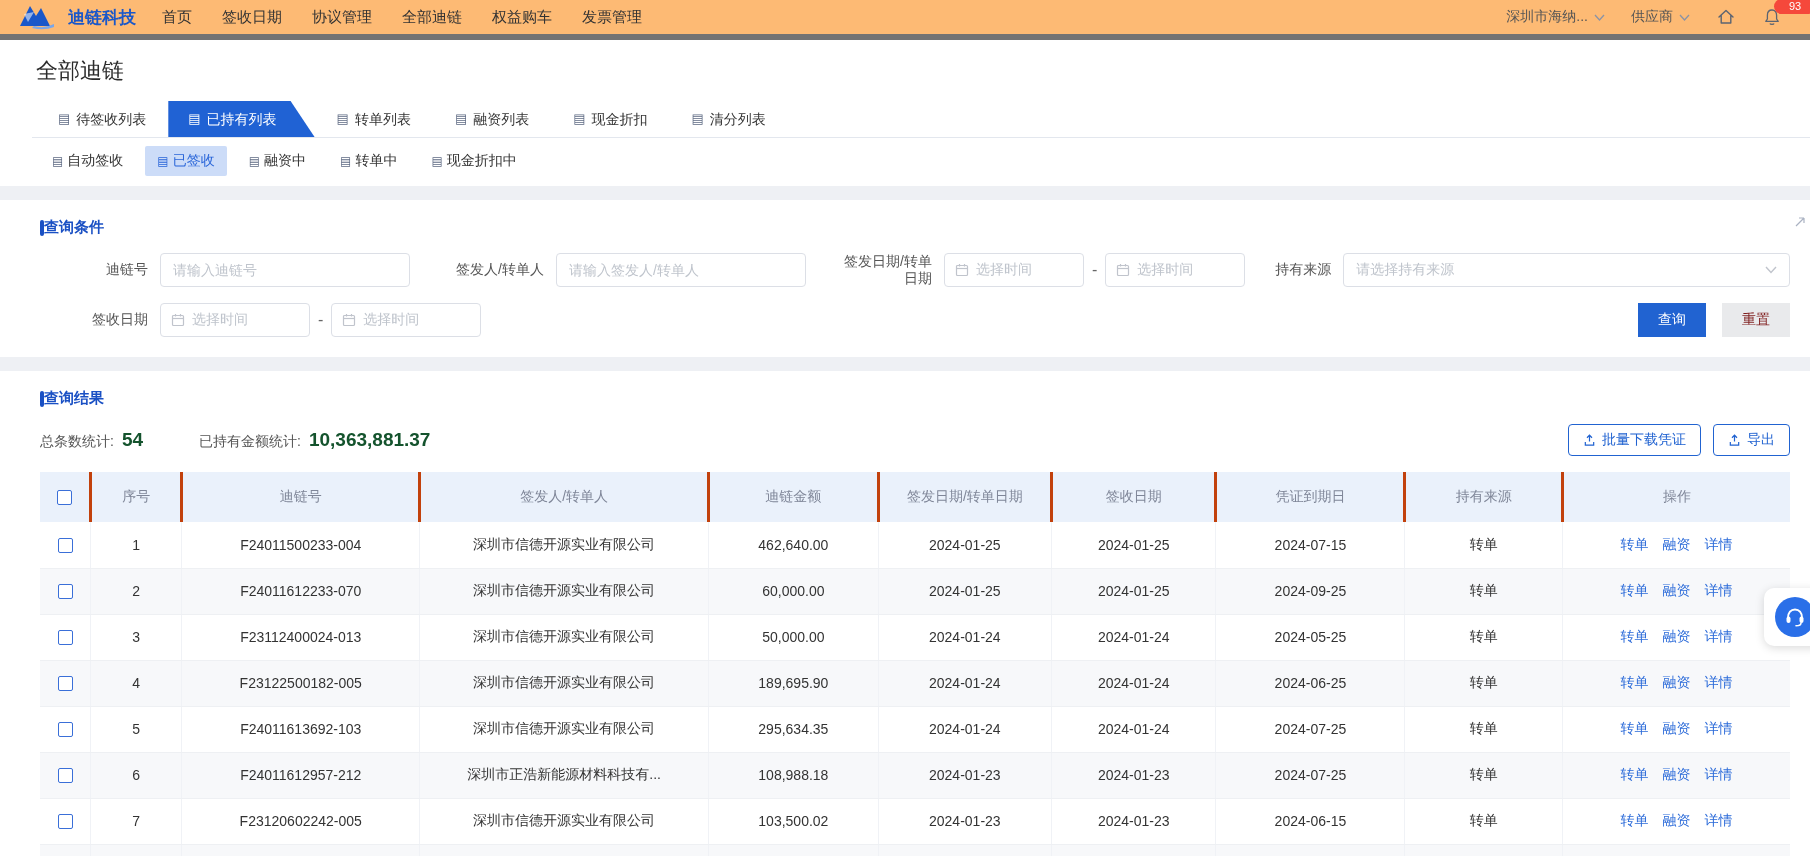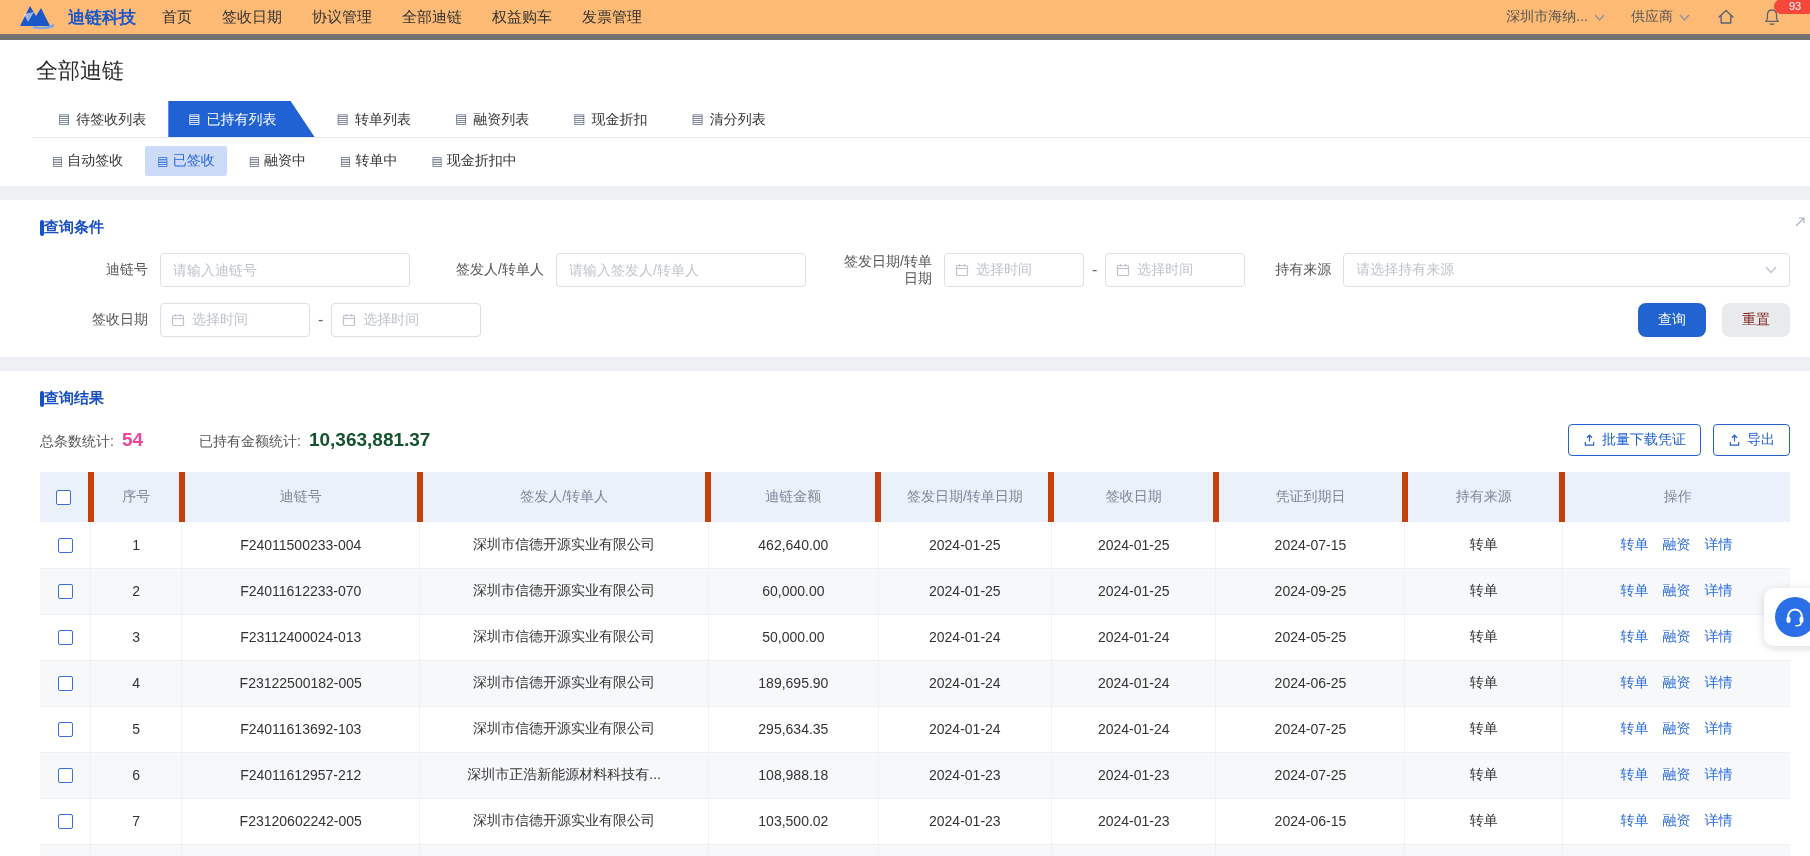--- a/index.html
+++ b/index.html
@@ -61,40 +61,40 @@
   .txt-input::placeholder { color:#bfc4cc; }
   .datebox { width:140px; height:34px; border:1px solid #dcdfe6; border-radius:4px;
     display:flex; align-items:center; gap:7px; padding:0 10px; cursor:pointer; background:#fff; }
   .datebox .ph { color:#bfc4cc; font-size:14px; }
   .dash { margin:0 8px; color:#666; }
   .gap { width:30px; }
   .selectbox { flex:1; min-width:280px; height:34px; border:1px solid #dcdfe6; border-radius:4px;
     display:flex; align-items:center; justify-content:space-between; padding:0 12px; cursor:pointer; }
   .selectbox .ph { color:#bfc4cc; font-size:14px; }
   .btn-area { margin-left:auto; display:flex; gap:16px; }
-  .btn { height:34px; border-radius:8px; font-size:14px; border:none; cursor:pointer; padding:0 20px;
+  .btn { height:34px; border-radius:0; font-size:14px; border:none; cursor:pointer; padding:0 20px;
     font-family:"Liberation Sans","DejaVu Sans",sans-serif; }
   .btn-primary { background:#2163d1; color:#fff; }
   .btn-plain { background:#e9eaec; color:#7f1d1d; }
 
   
   .res-top { display:flex; align-items:center; margin-bottom:16px; }
   .stat { display:flex; align-items:baseline; margin-right:56px; }
   .stat-label { font-size:14px; color:#555; }
   .stat-val { font-size:19px; font-weight:bold; margin-left:8px; }
-  .stat-val.blue { color:#ec4899; }
+  .stat-val.blue { color:#14532d; }
   .stat-val.red { color:#14532d; }
   .res-btns { margin-left:auto; display:flex; gap:12px; }
   .btn-outline { background:#fff; border:1px solid #2163d1; color:#2163d1; border-radius:4px;
     height:32px; padding:0 14px; font-size:14px; display:flex; align-items:center; gap:6px; cursor:pointer; }
 
   
   table { width:100%; border-collapse:collapse; table-layout:fixed; }
   thead th { background:#eaf1fb; color:#7f8698; font-weight:normal; font-size:14px;
-    height:50px; border-right:6px solid #c2410c; }
+    height:50px; border-right:3px solid #c2410c; }
   thead th:last-child { border-right:none; }
   tbody td { height:46px; text-align:center; font-size:14px; color:#333;
     border-bottom:1px solid #eef0f3; border-right:1px solid #f0f2f6; overflow:hidden;
     white-space:nowrap; text-overflow:ellipsis; }
   tbody td:last-child { border-right:none; }
   tbody tr:nth-child(even) td { background:#f7f8fa; }
   .cbx { display:inline-block; width:15px; height:15px; border:1px solid #3a6fd8;
     border-radius:2px; background:#fff; vertical-align:middle; cursor:pointer; }
   .a-link { color:#2c6bd9; cursor:pointer; margin:0 7px; text-decoration:none; }
 

